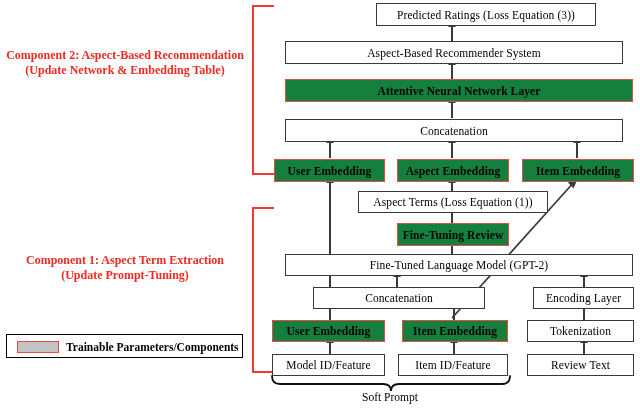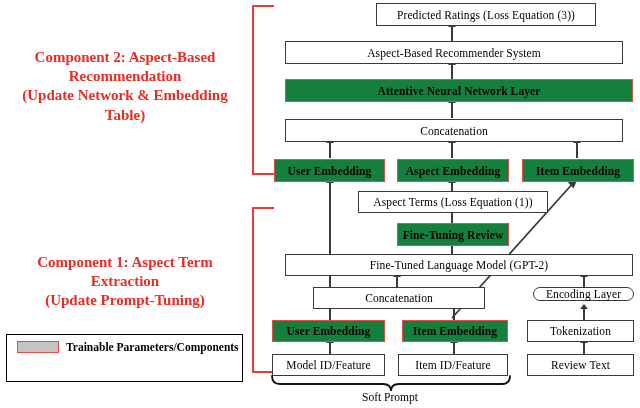--- a/index.html
+++ b/index.html
@@ -45,21 +45,21 @@
   
   .bracket{position:absolute;}
   .bracket .bv{position:absolute;left:0;top:0;width:2px;background:#ee3b33;}
   .bracket .bh{position:absolute;left:0;height:2px;background:#ee3b33;}
   
   .comp-label{
     position:absolute;
     color:#ee2a22;
     font-family:"Liberation Serif", serif;
     font-weight:bold;
-    font-size:15px;
+    font-size:12px;
     text-align:center;
     line-height:1.28;
   }
   
   #legend{
     position:absolute;
     box-sizing:border-box;
     border:1.6px solid #000;
     background:#fff;
     padding:4px 6px 4px 6px;
@@ -186,36 +186,36 @@
   <div class="box train" style="left:522px;top:159px;width:112px;height:23px;">Item Embedding</div>
 
   <div class="box" style="left:358px;top:191px;width:190px;height:22px;">Aspect Terms (Loss Equation (1))</div>
 
   <div class="box train" style="left:397px;top:223px;width:112px;height:23px;">Fine-Tuning Review</div>
 
   <div class="box" style="left:285px;top:254px;width:348px;height:22px;">Fine-Tuned Language Model (GPT-2)</div>
 
   <div class="box" style="left:313px;top:287px;width:172px;height:22px;">Concatenation</div>
 
-  <div class="box" style="left:533px;top:287px;width:101px;height:14px;border-radius:7px;">Encoding Layer</div>
+  <div class="box" style="left:533px;top:287px;width:101px;height:22px;">Encoding Layer</div>
 
   <div class="box train" style="left:272px;top:320px;width:113px;height:22px;">User Embedding</div>
 
   <div class="box train" style="left:402px;top:320px;width:106px;height:22px;">Item Embedding</div>
 
   <div class="box" style="left:527px;top:320px;width:107px;height:22px;">Tokenization</div>
 
   <div class="box" style="left:272px;top:354px;width:113px;height:22px;">Model ID/Feature</div>
 
   <div class="box" style="left:398px;top:354px;width:110px;height:22px;">Item ID/Feature</div>
 
   <div class="box" style="left:527px;top:354px;width:107px;height:22px;">Review Text</div>
 
   <div id="softprompt-label" style="left:330px;top:391px;width:120px;">Soft Prompt</div>
 
-  <div id="legend" style="left:6px;top:334px;width:237px;height:48px;padding-left:10px;">
+  <div id="legend" style="left:6px;top:334px;width:237px;height:24px;padding-left:10px;">
     <div class="legend-row">
       <span class="swatch train"></span>
       <span class="legend-text">Trainable Parameters/Components</span>
     </div>
   </div>
 
 </div>
 
 </body></html>

